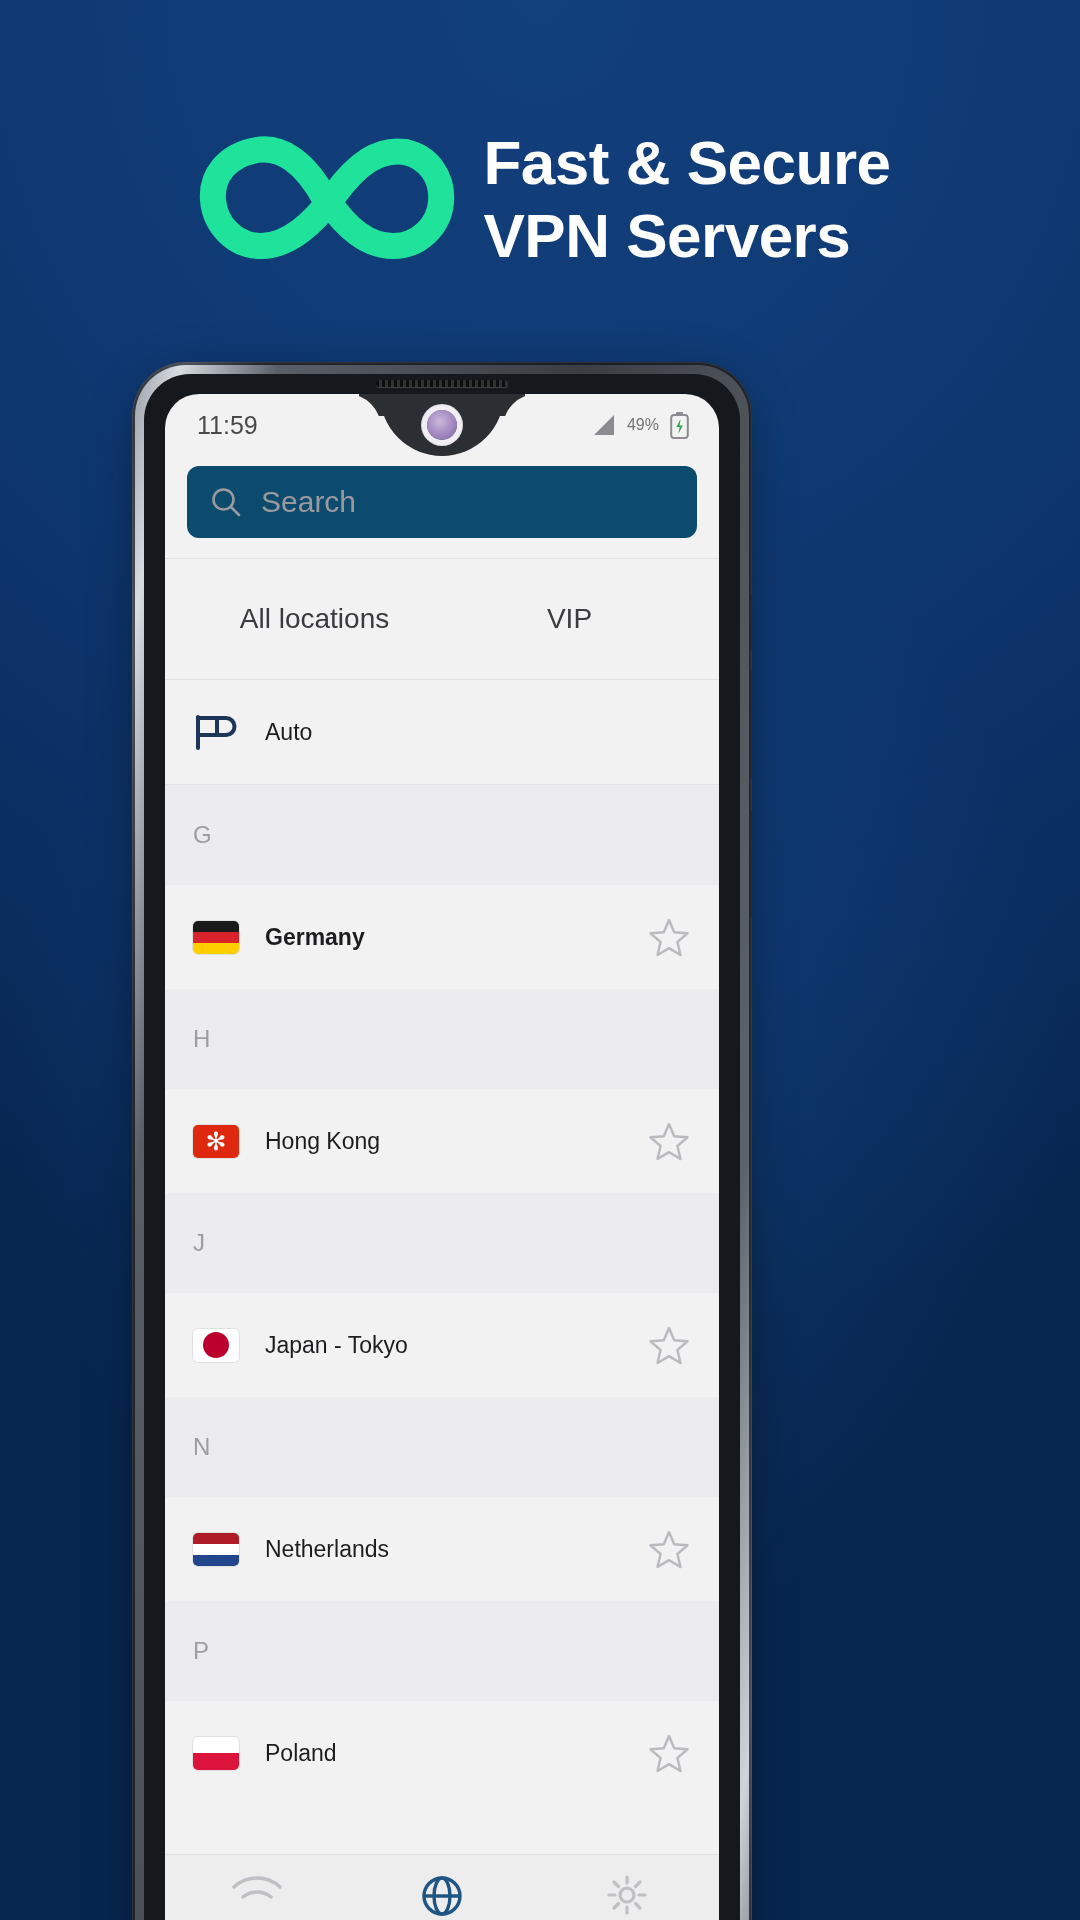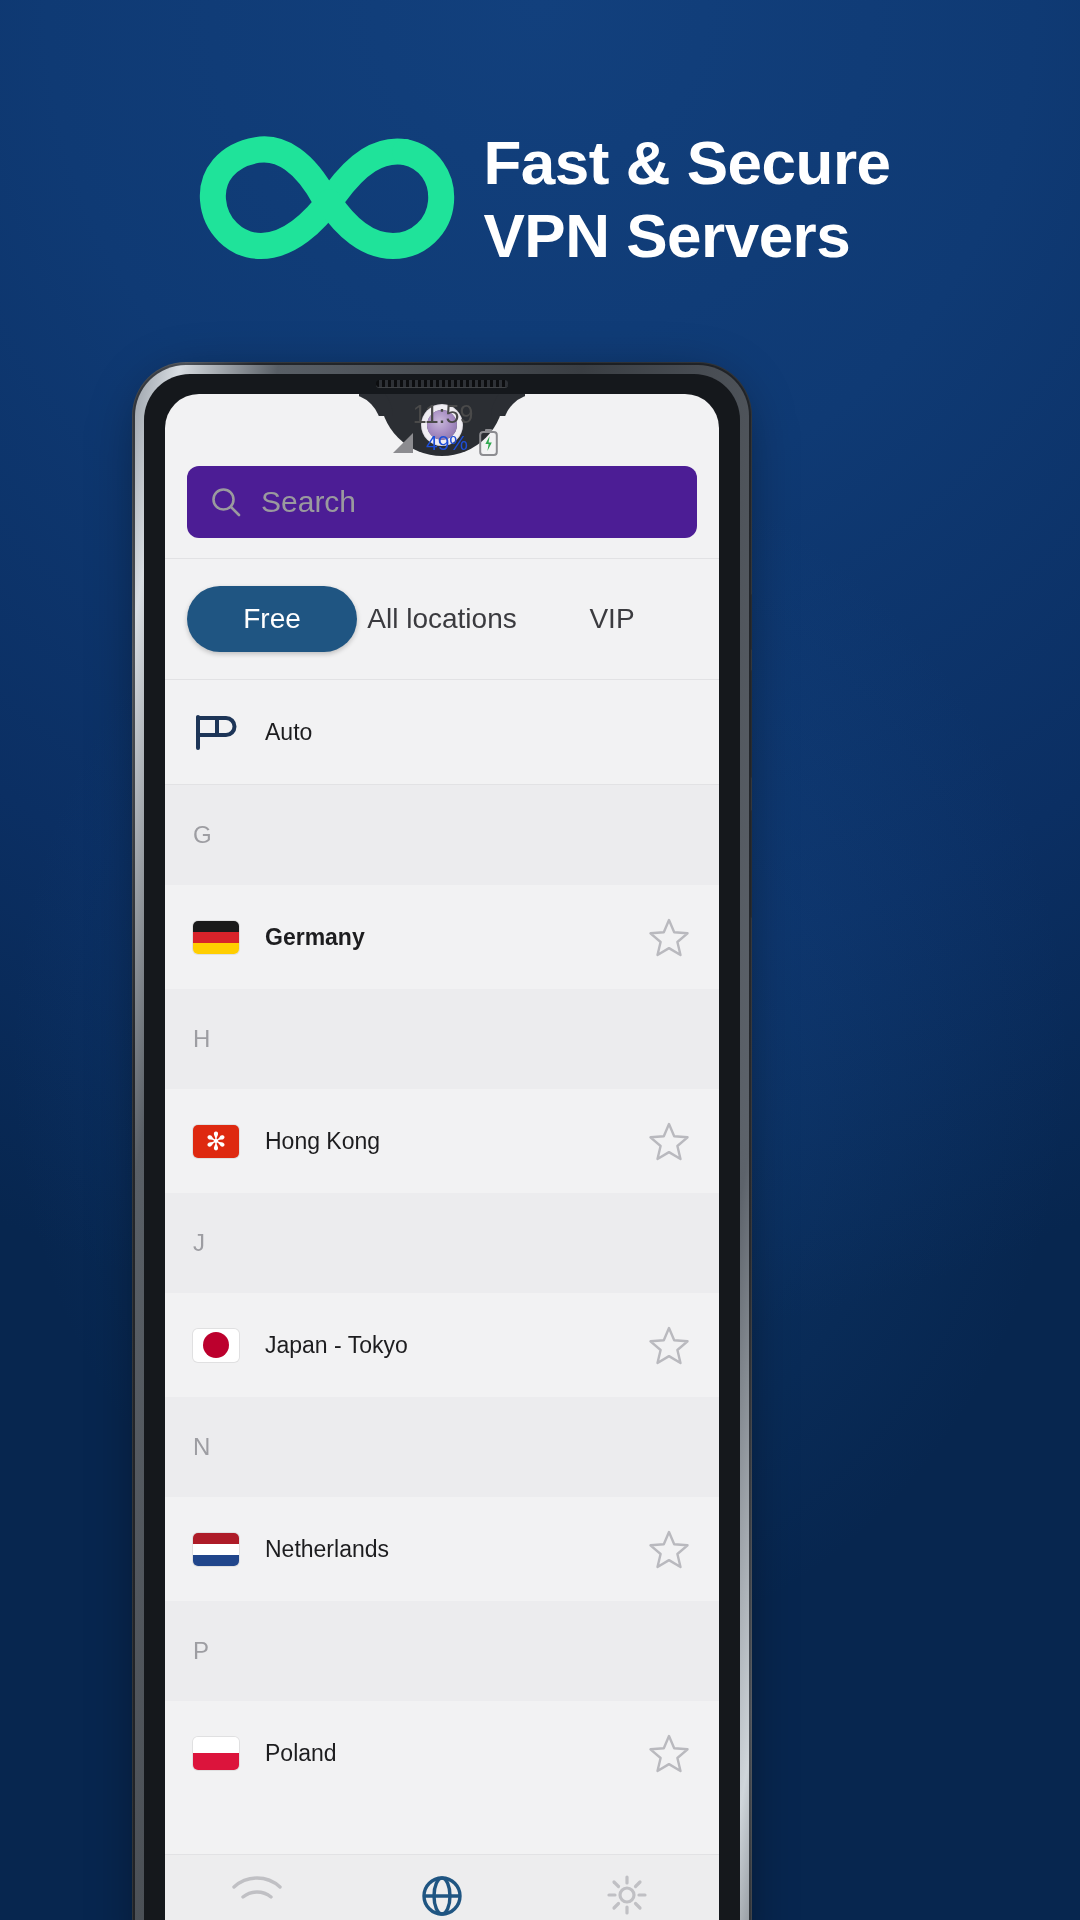--- a/index.html
+++ b/index.html
@@ -113,39 +113,38 @@
     position:absolute; top:16px; left:50%; transform:translateX(-50%);
     width:30px; height:30px; border-radius:50%;
     background:radial-gradient(circle at 42% 38%, #c9b9da 0%, #a98fc4 45%, #7c68a0 100%);
     box-shadow:0 0 0 5px #f0eef3, 0 0 0 6px #dedbe2;
   }
 
   
   .statusbar{
     position:relative; z-index:6;
     height:62px;
-    display:flex; align-items:center; justify-content:flex-end;
+    display:flex; align-items:center; justify-content:space-between;
     padding:0 30px 0 32px;
     color:#4a4a4a;
     font-size:25px;
-    flex-direction:column;
   }
   .sb-right{ display:flex; align-items:center; gap:11px; }
-  .sb-pct{ font-size:21px; color:#1d4ed8; }
+  .sb-pct{ font-size:16px; color:#737373; }
   .sig-tri{ width:27px; height:24px; display:block; }
   .bat{ width:19px; height:27px; display:block; }
 
   
   .search-wrap{
     padding:10px 22px 20px 22px;
     background:#f2f2f3;
   }
   .search-box{
     height:72px; border-radius:12px;
-    background:#4c1d95;
+    background:#0c4a6e;
     display:flex; align-items:center;
     padding:0 22px; gap:18px;
   }
   .search-ph{ color:#9a9a9e; font-size:30px; }
   .divider{ height:1px; background:#e2e2e4; }
 
   
   .tabs{
     height:120px;
     display:flex; align-items:center;
@@ -261,21 +260,20 @@
               <svg width="34" height="34" viewBox="0 0 34 34">
                 <circle cx="14.5" cy="14.5" r="10" fill="none" stroke="#9a9a9e" stroke-width="2.6"></circle>
                 <line x1="22" y1="22" x2="30" y2="30" stroke="#9a9a9e" stroke-width="2.6" stroke-linecap="round"></line>
               </svg>
               <span class="search-ph">Search</span>
             </div>
           </div>
           <div class="divider"></div>
 
           <div class="tabs">
-            <div class="tab active">Free</div>
             <div class="tab">All locations</div>
             <div class="tab">VIP</div>
           </div>
           <div class="divider"></div>
 
           <div class="row">
             <svg class="flag-auto" viewBox="0 0 46 38">
               <g fill="none" stroke="#1d3557" stroke-width="4" stroke-linejoin="round" stroke-linecap="round">
                 <line x1="5" y1="4" x2="5" y2="35"></line>
                 <path d="M5 5 H24 V22 H5"></path>

